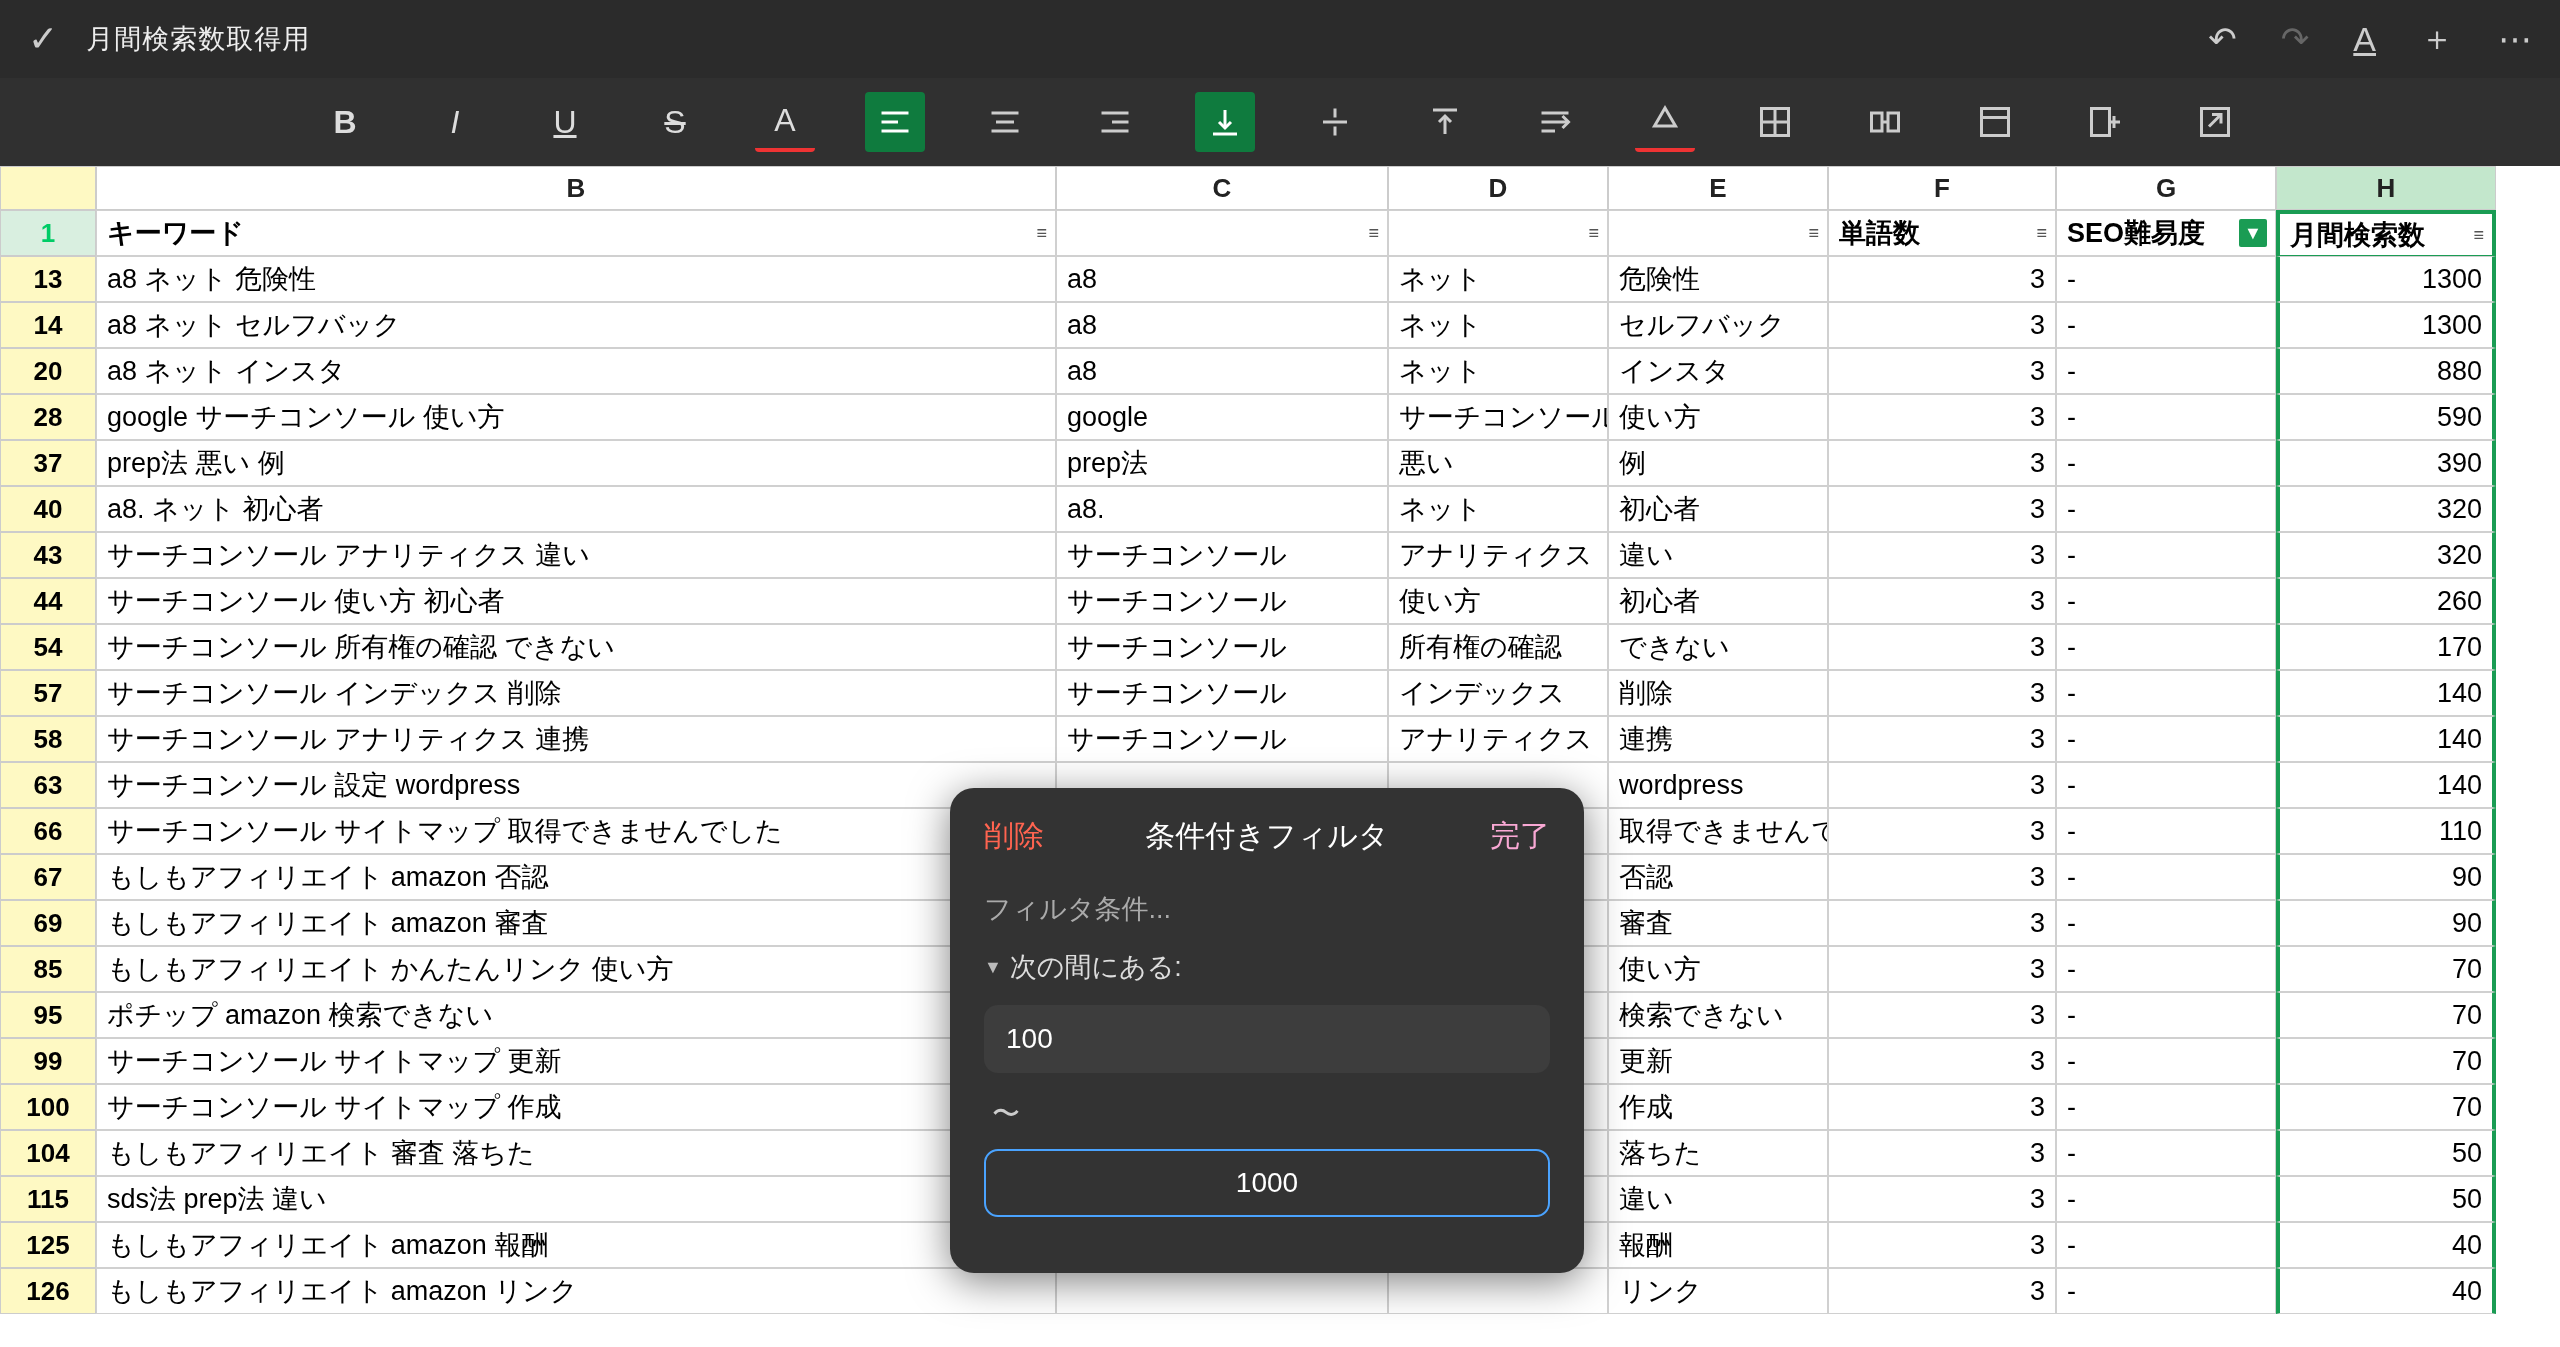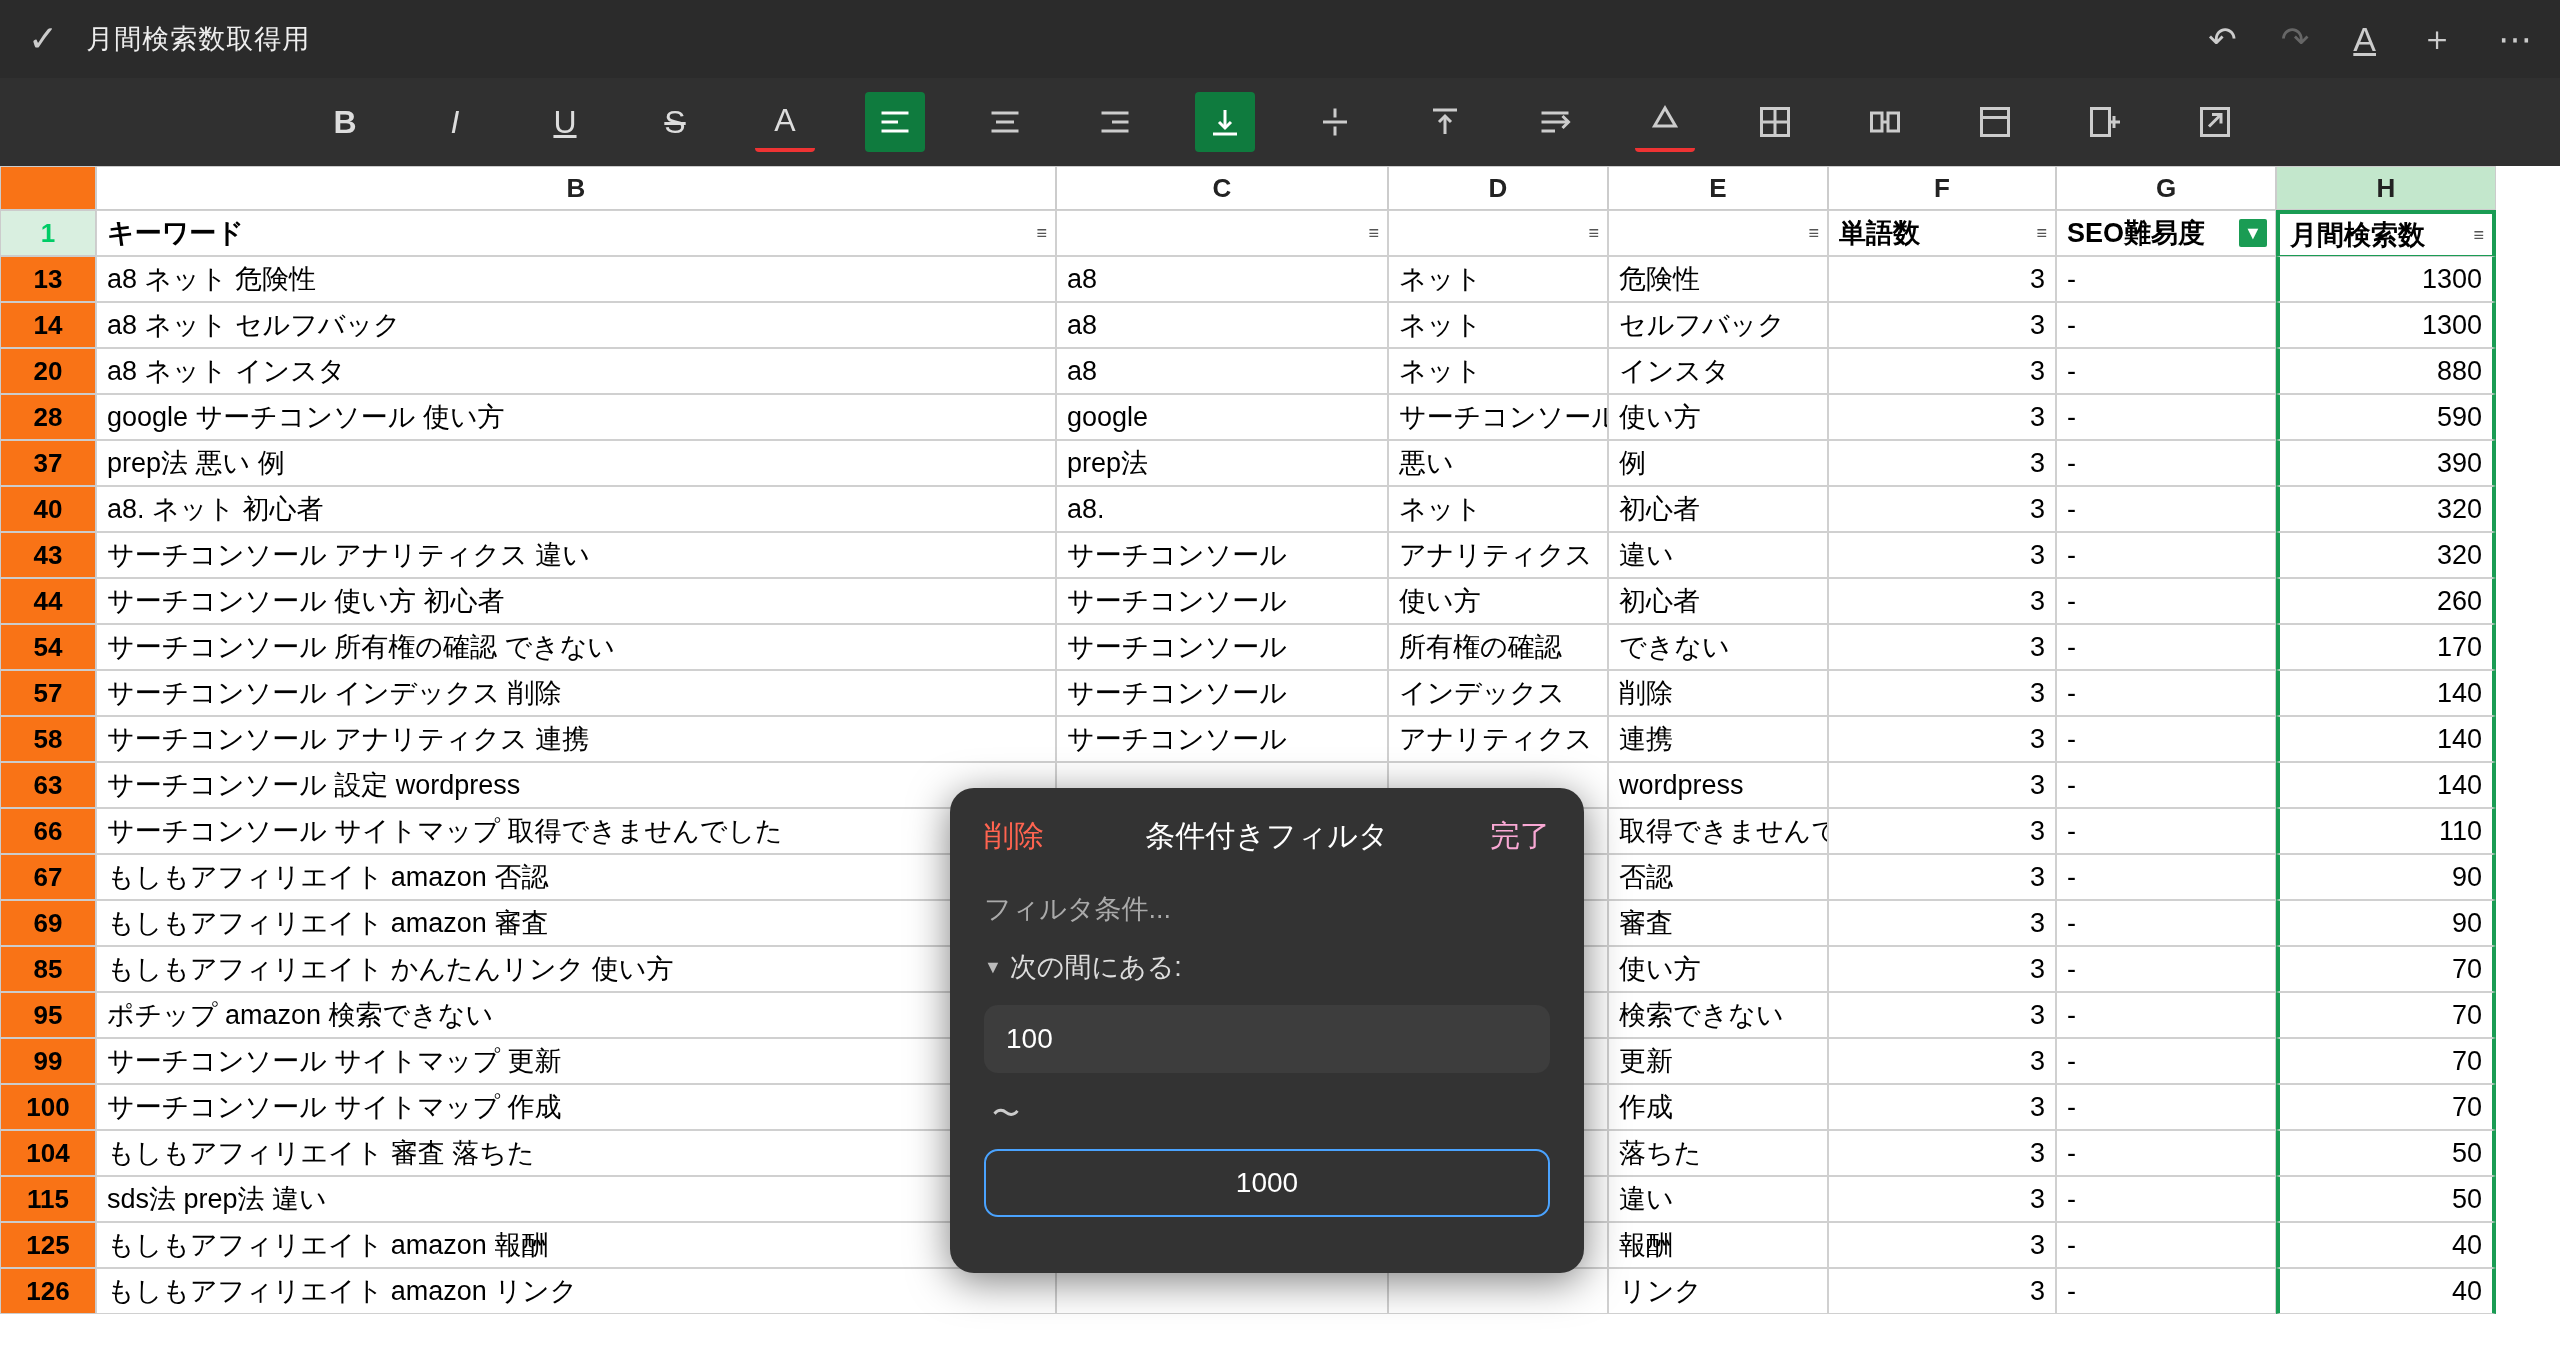--- a/index.html
+++ b/index.html
@@ -13,21 +13,21 @@
 .tb-ico.dim { color:#666; }
 .toolbar { height:88px; background:#303030; display:flex; align-items:center; justify-content:center; gap:50px; }
 .tbtn { width:60px; height:60px; display:flex; align-items:center; justify-content:center; color:#ddd; font-size:32px; border-radius:4px; }
 .tbtn.active { background:#0f7b3e; color:#fff; }
 .tbtn svg { width:36px; height:36px; stroke:#ccc; fill:none; stroke-width:2; }
 .tbtn.active svg { stroke:#fff; }
 .sheet { display:flex; height:calc(100% - 166px); }
 .rowhdrs { width:96px; flex-shrink:0; }
 .ch { border:1px solid #ccc; background:#fff; text-align:center; font-size:26px; font-weight:600; color:#222; display:flex; align-items:center; justify-content:center; height:44px; }
 .ch.sel { background:#c3e7cc; }
-.rowh { height:46px; display:flex; align-items:center; justify-content:center; font-size:26px; font-weight:600; border:1px solid #ccc; background:#f97316; }
+.rowh { height:46px; display:flex; align-items:center; justify-content:center; font-size:26px; font-weight:600; border:1px solid #ccc; background:#fef9c3; }
 .rowh.sel { background:#d9efe0; color:#0c6; }
 .body { flex:1; overflow:hidden; }
 .datagrid { display:grid; grid-template-columns:960px 332px 220px 220px 228px 220px 220px; }
 .cell { height:46px; border:1px solid #d0d0d0; font-size:27px; padding:4px 10px; display:flex; align-items:center; background:#fff; overflow:hidden; white-space:nowrap; }
 .cell.hdr { font-weight:700; background:#fff; position:relative;text-align:center; }
 .cell.r { justify-content:flex-end; }
 .cell.selh { border-top:4px solid #1a9c54; border-bottom:1px solid #1a9c54; }
 .colH.cell { border-left:4px solid #1a9c54; border-right:4px solid #1a9c54; }
 .filter-ic { position:absolute; right:8px; top:50%; transform:translateY(-50%); font-size:18px; color:#555; }
 .filter-ic.active { background:#1a9c54; color:#fff; width:28px; height:28px; display:flex; align-items:center; justify-content:center; border-radius:2px; }

